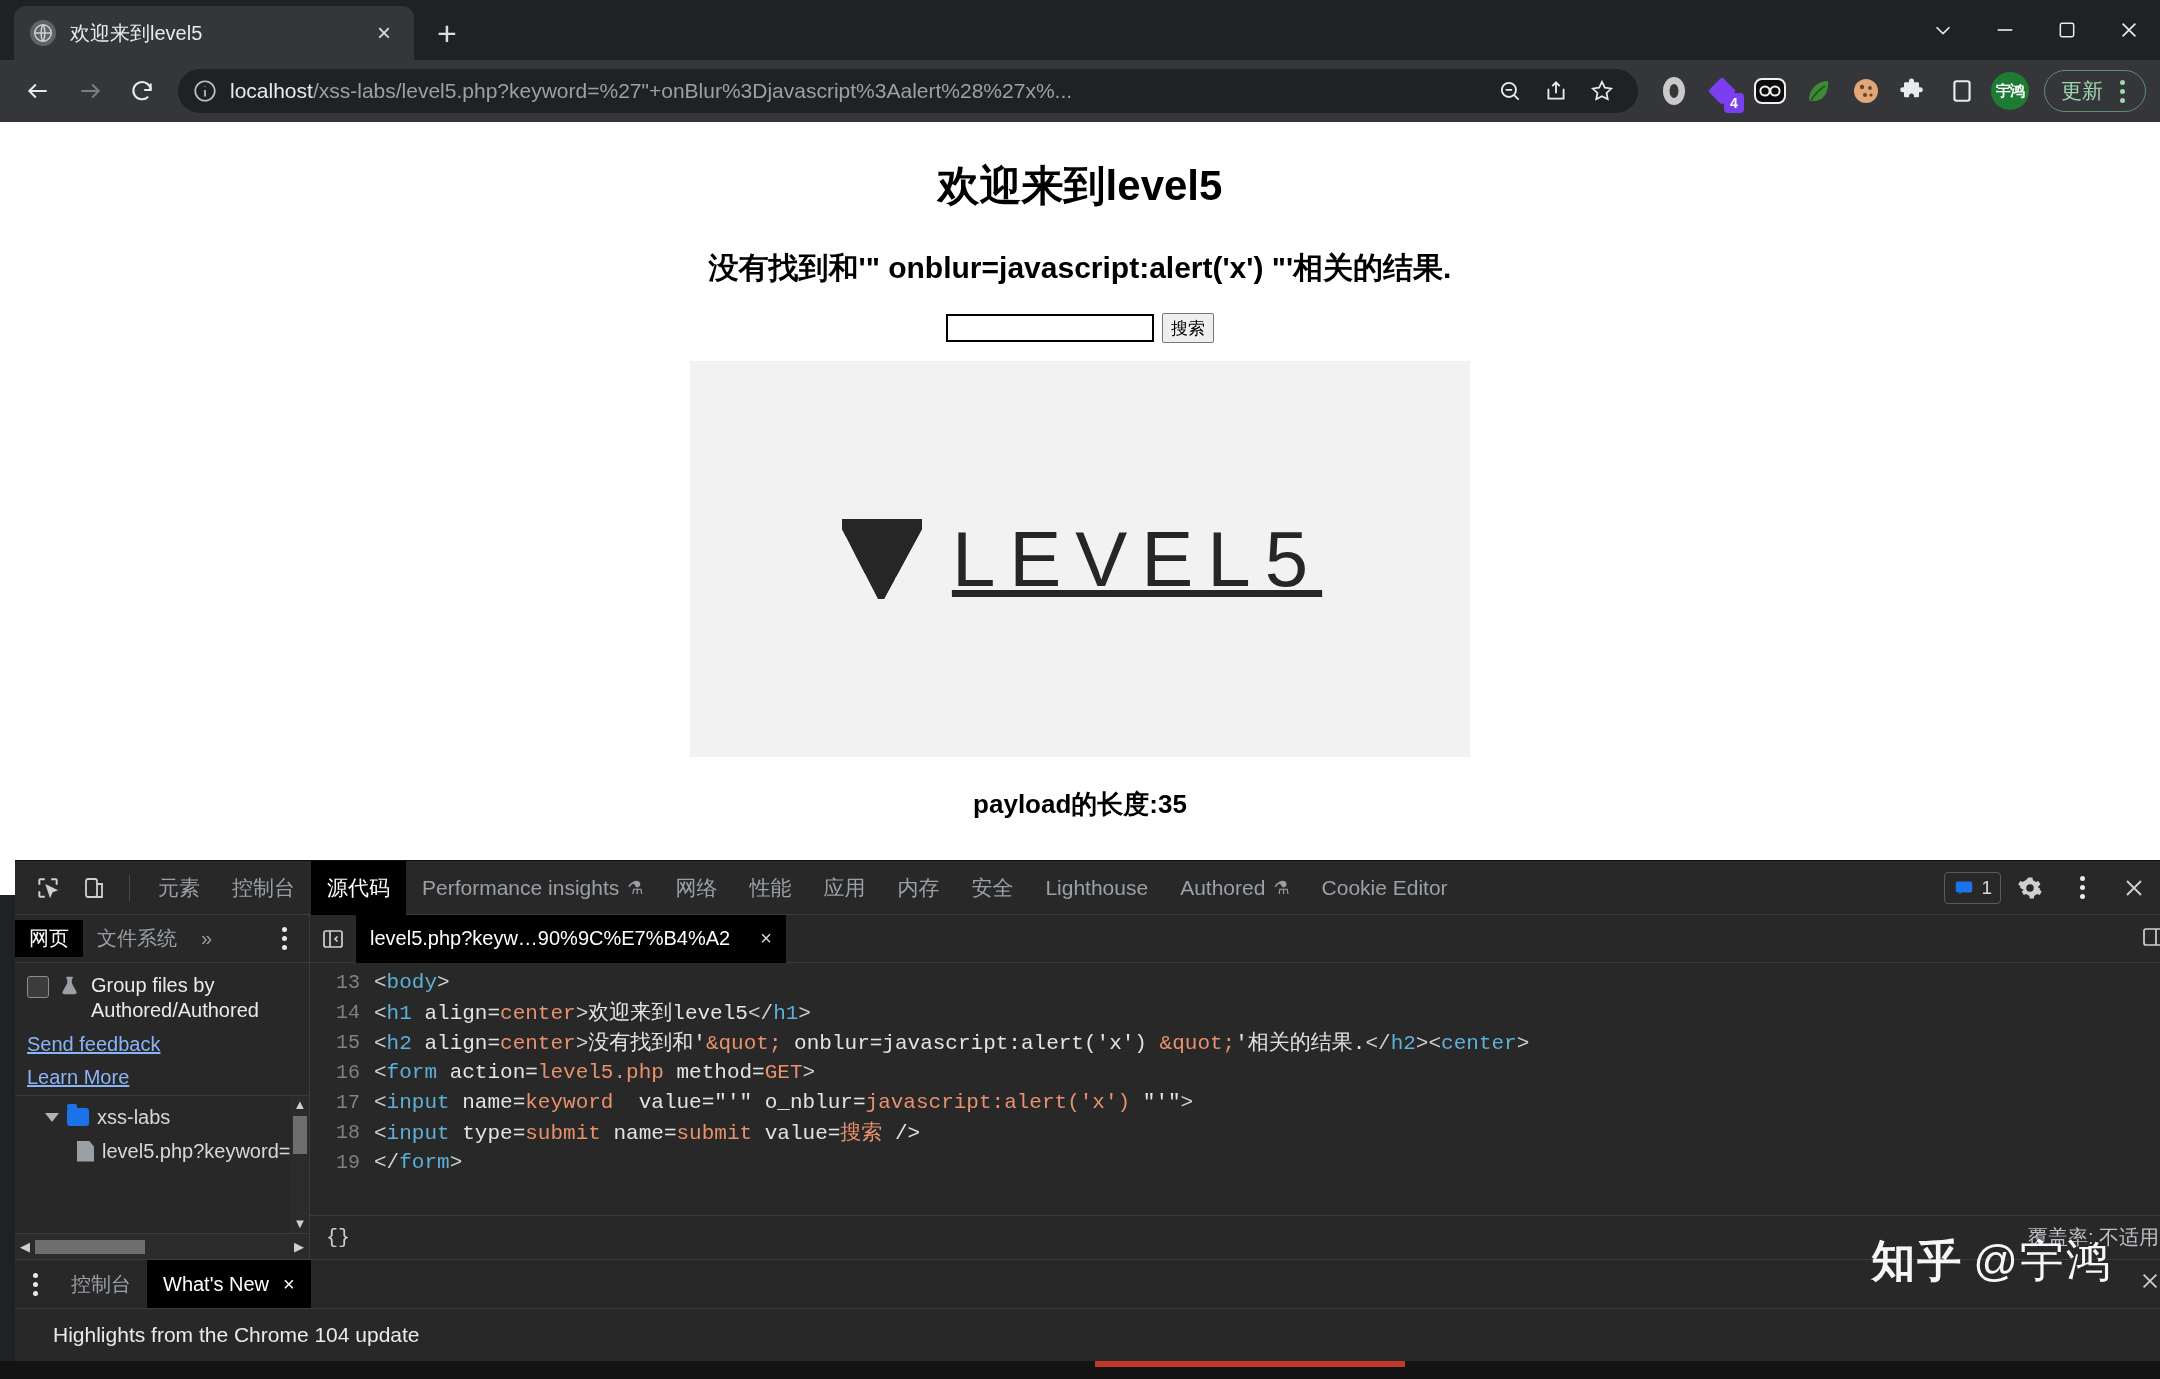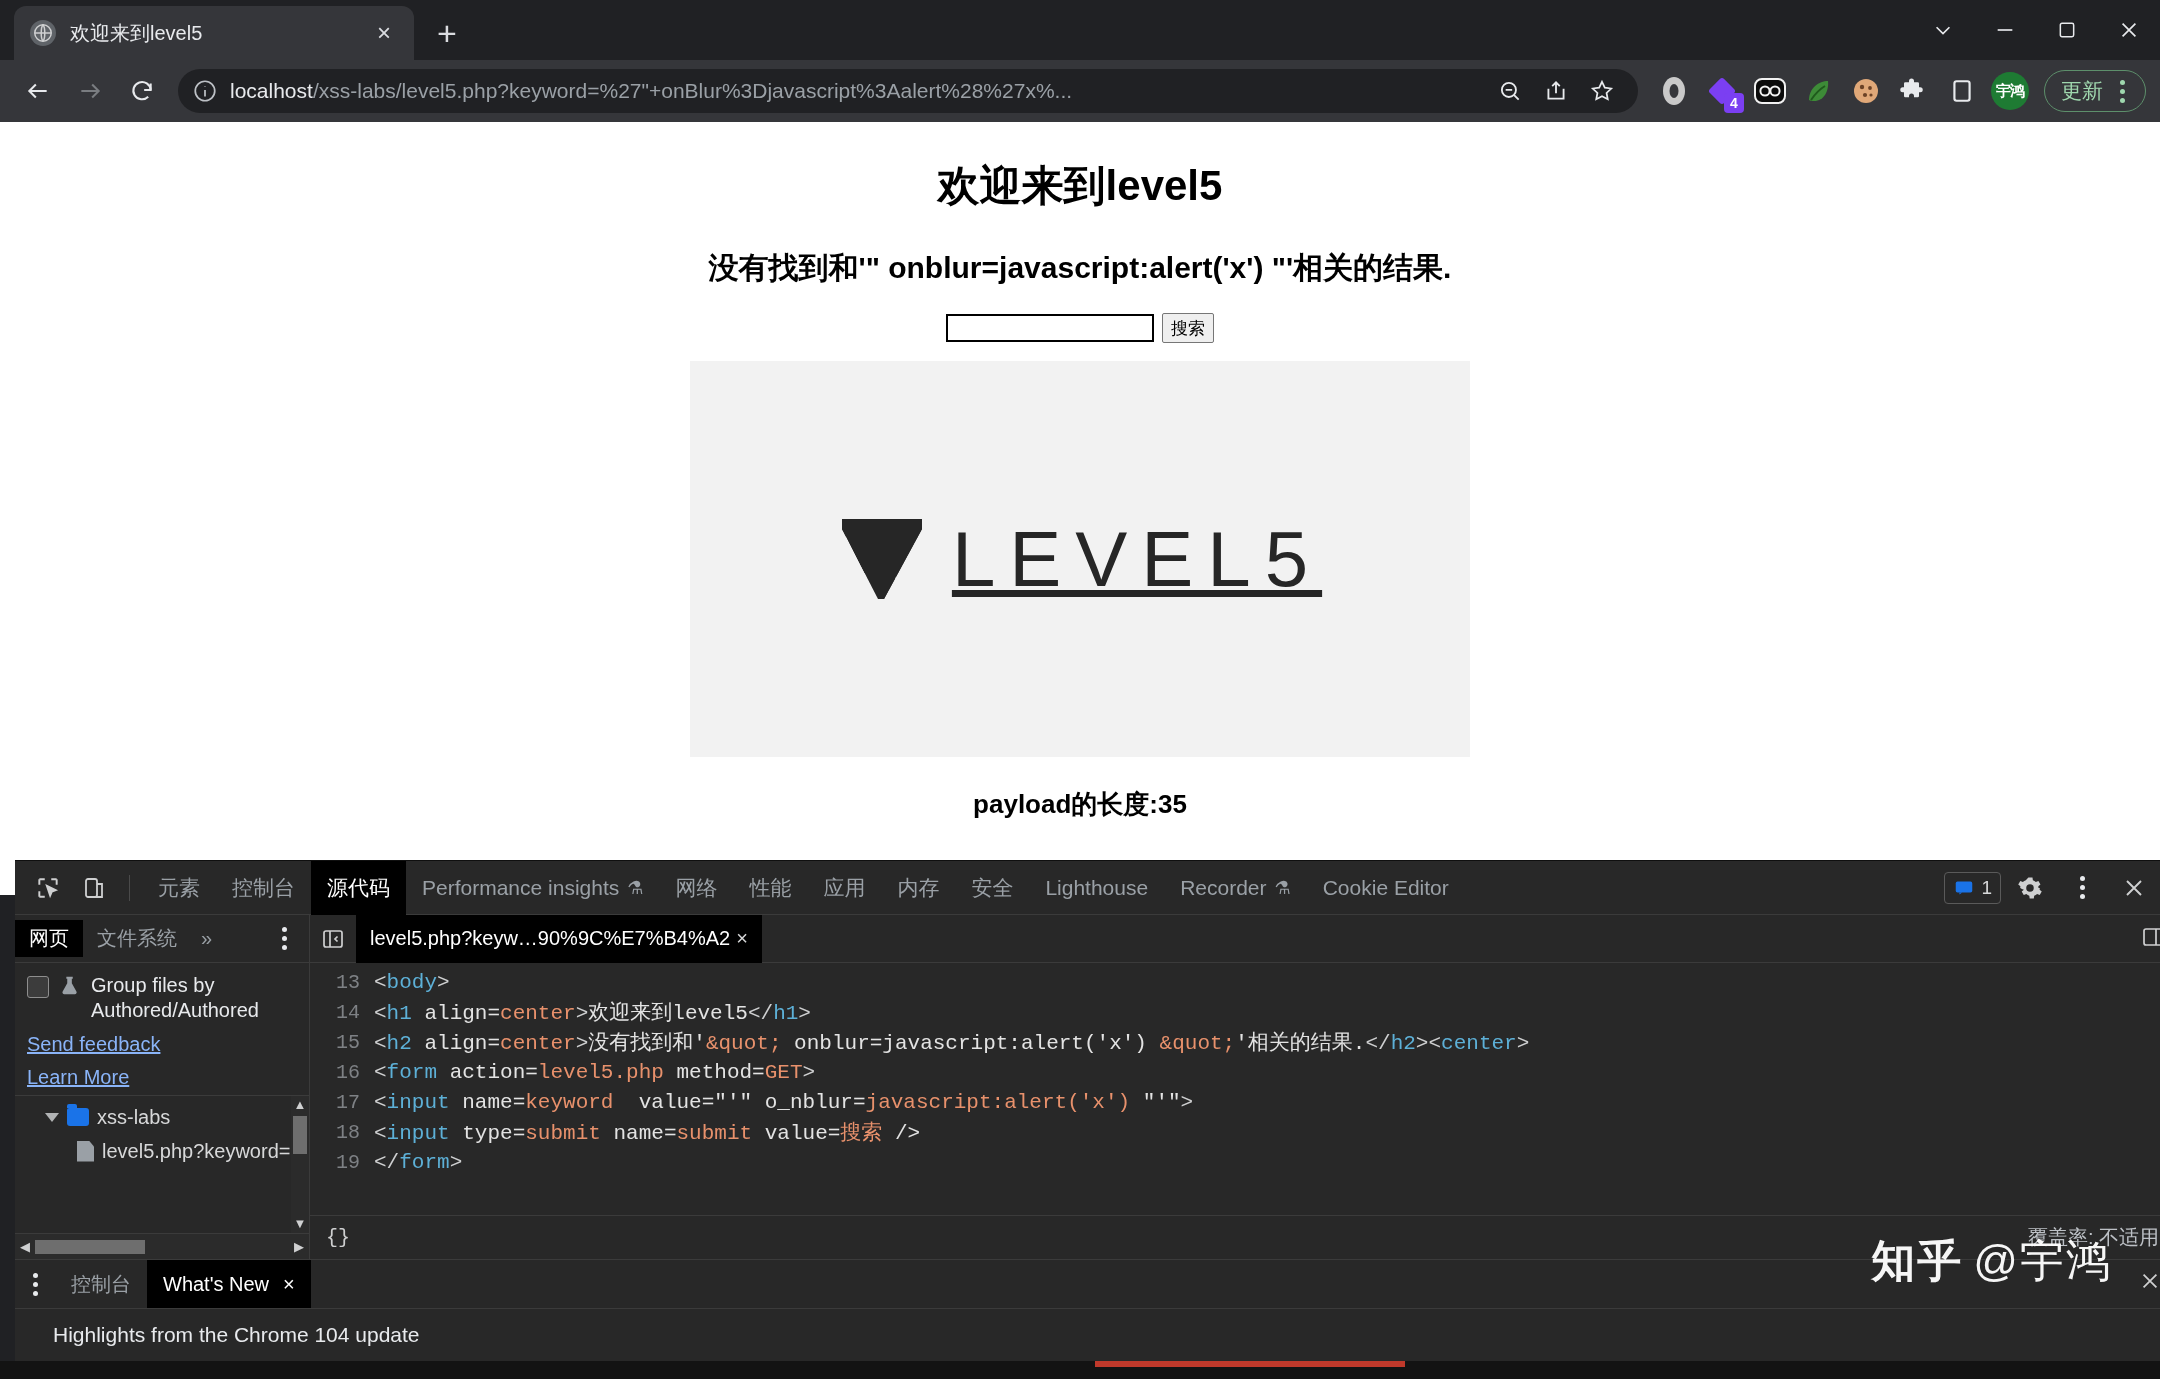--- a/index.html
+++ b/index.html
@@ -265,21 +265,21 @@
   .ed-tabbar {
     height: 48px; display: flex; align-items: center; background: #282828;
     border-bottom: 1px solid #3b3b3b;
   }
   .ed-panelbtn {
     width: 46px; height: 46px; display: flex; align-items: center;
     justify-content: center; color: #cfd0d1;
   }
   .ed-tab {
     height: 48px; background: #000; color: #fff; font-size: 20px;
-    display: flex; align-items: center; gap: 6px; padding: 0 14px;
+    display: flex; align-items: center; gap: 30px; padding: 0 14px;
     font-family: "Liberation Sans", sans-serif;
   }
   .ed-tab .x { color: #d7d8d9; font-size: 20px; }
   .ed-right { margin-left: auto; padding-right: 10px; color: #cfd0d1; }
 
   .code {
     flex: 1; overflow: hidden; background: #282828;
     font-family: "Liberation Mono", monospace; font-size: 21px;
     position: relative; padding-top: 4px;
   }
@@ -536,21 +536,21 @@
       <span>Performance insights</span>
       <span class="flask">⚗</span>
     </div>
     <div class="dt-tab">网络</div>
     <div class="dt-tab">性能</div>
     <div class="dt-tab">应用</div>
     <div class="dt-tab">内存</div>
     <div class="dt-tab">安全</div>
     <div class="dt-tab">Lighthouse</div>
     <div class="dt-tab">
-      <span>Recorder</span>
+      <span>Authored</span>
       <span class="flask">⚗</span>
     </div>
     <div class="dt-tab">Cookie Editor</div>
 
     <div class="dt-right">
       <div class="msg-pill">
         <svg width="22" height="22" viewBox="0 0 24 24" fill="#1a73e8">
             <rect x="3" y="5" width="18" height="12" rx="2"></rect>
             <path d="M7 19l3-2H7z"></path>
           </svg>

